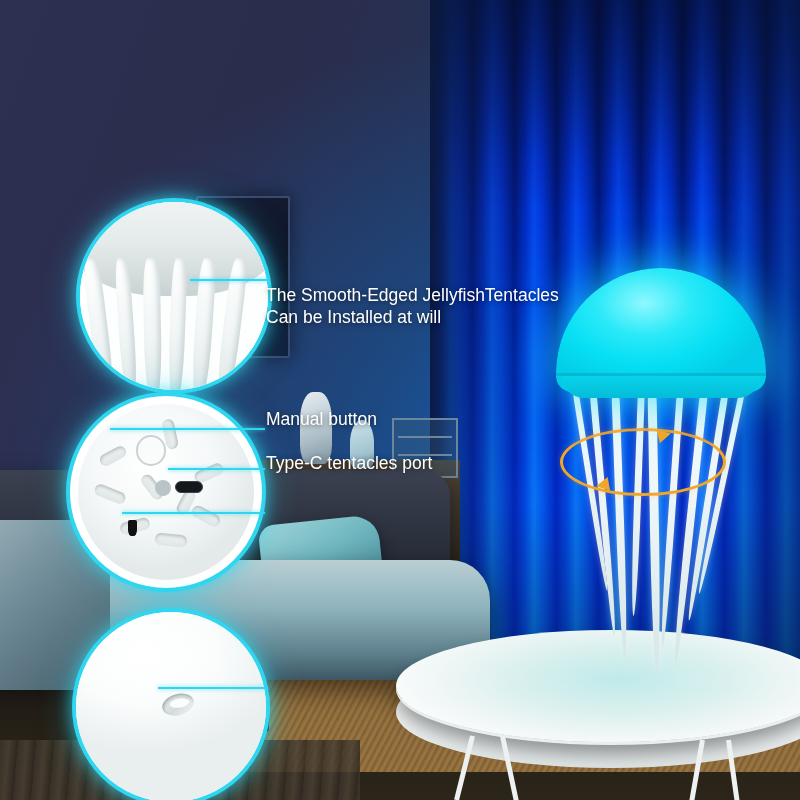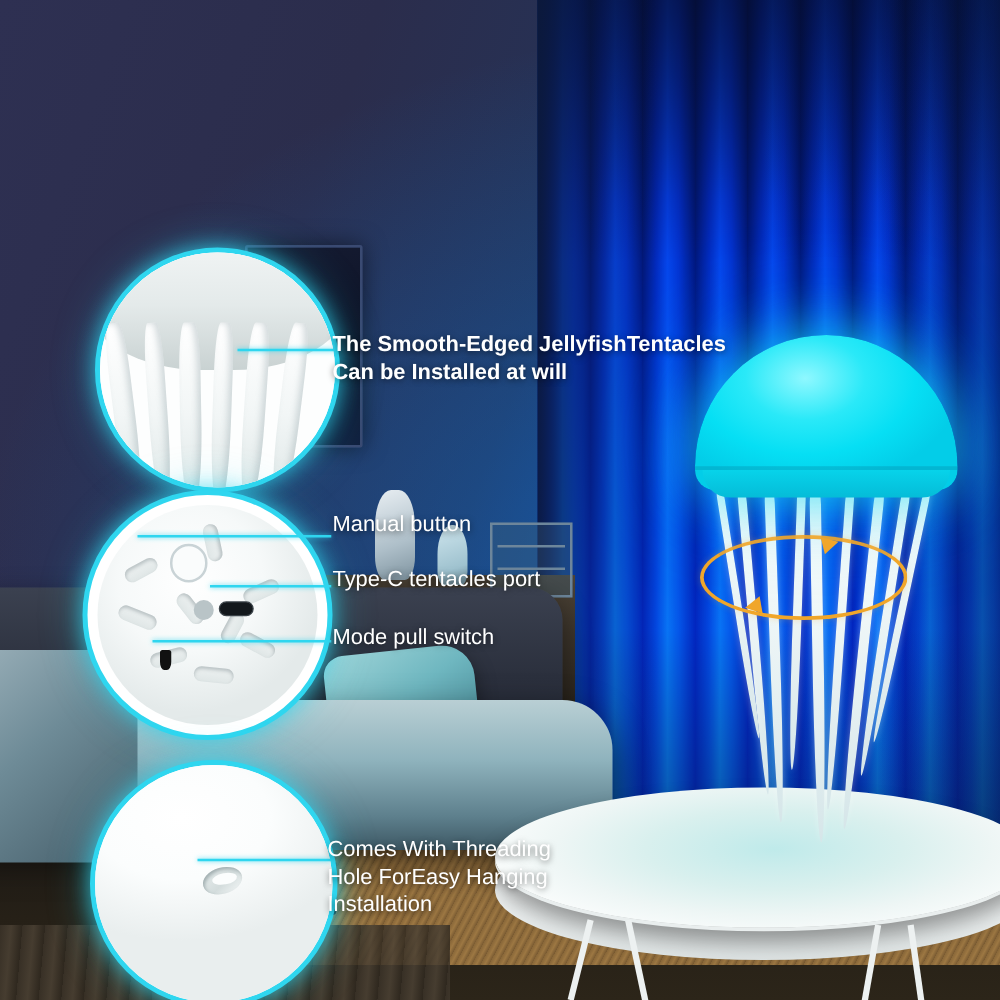--- a/index.html
+++ b/index.html
@@ -357,26 +357,22 @@
     <div class="dome-top"></div>
     <div class="hang-hole"></div>
   </div>
 
   <div class="leader" style="left:190px;top:279px;width:78px;"></div>
   <div class="leader" style="left:110px;top:428px;width:155px;"></div>
   <div class="leader" style="left:168px;top:468px;width:97px;"></div>
   <div class="leader" style="left:122px;top:512px;width:143px;"></div>
   <div class="leader" style="left:158px;top:687px;width:107px;"></div>
 
-  <div class="callout-label" style="left:266px;top:264px;font-weight:bold;">The Smooth-Edged JellyfishTentacles
+  <div class="callout-label" style="left:266px;top:284px;">The Smooth-Edged JellyfishTentacles
 Can be Installed at will</div>
 
   <div class="callout-label" style="left:266px;top:408px;">Manual button</div>
 
   <div class="callout-label" style="left:266px;top:452px;">Type-C tentacles port</div>
 
-  <div class="callout-label" style="left:266px;top:498px;">Mode pull switch</div>
-
-  <div class="callout-label" style="left:262px;top:668px;">Comes With Threading
-Hole ForEasy Hanging
-Installation</div>
+
 
 </div>
 
 </body></html>

